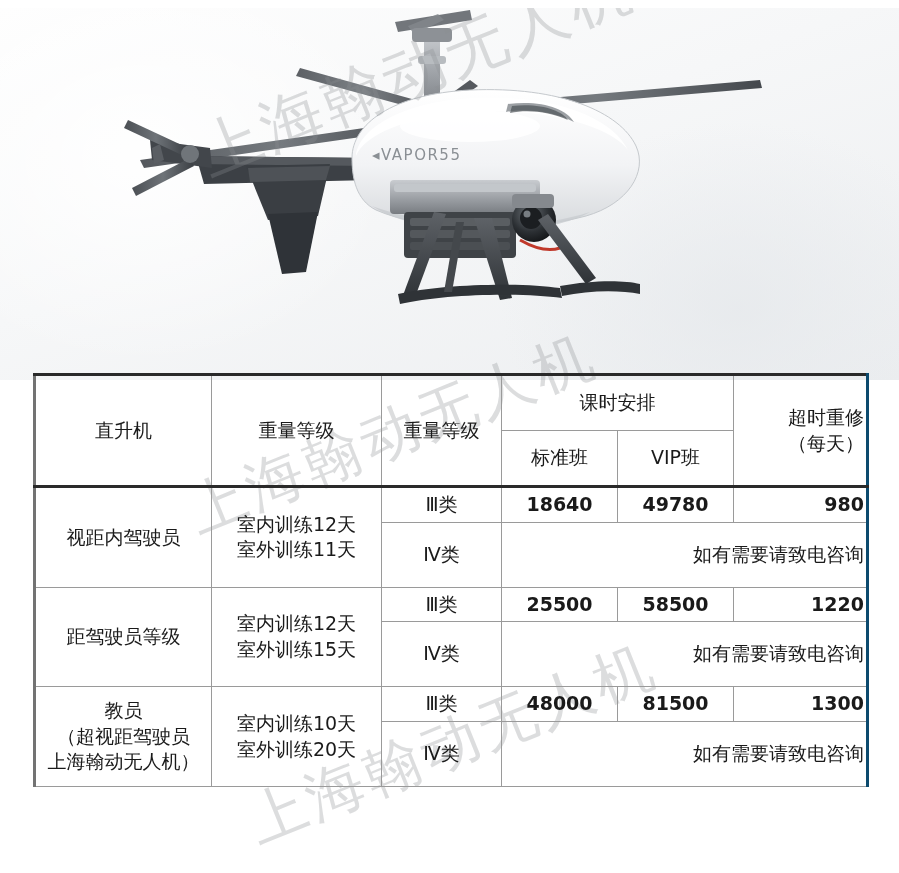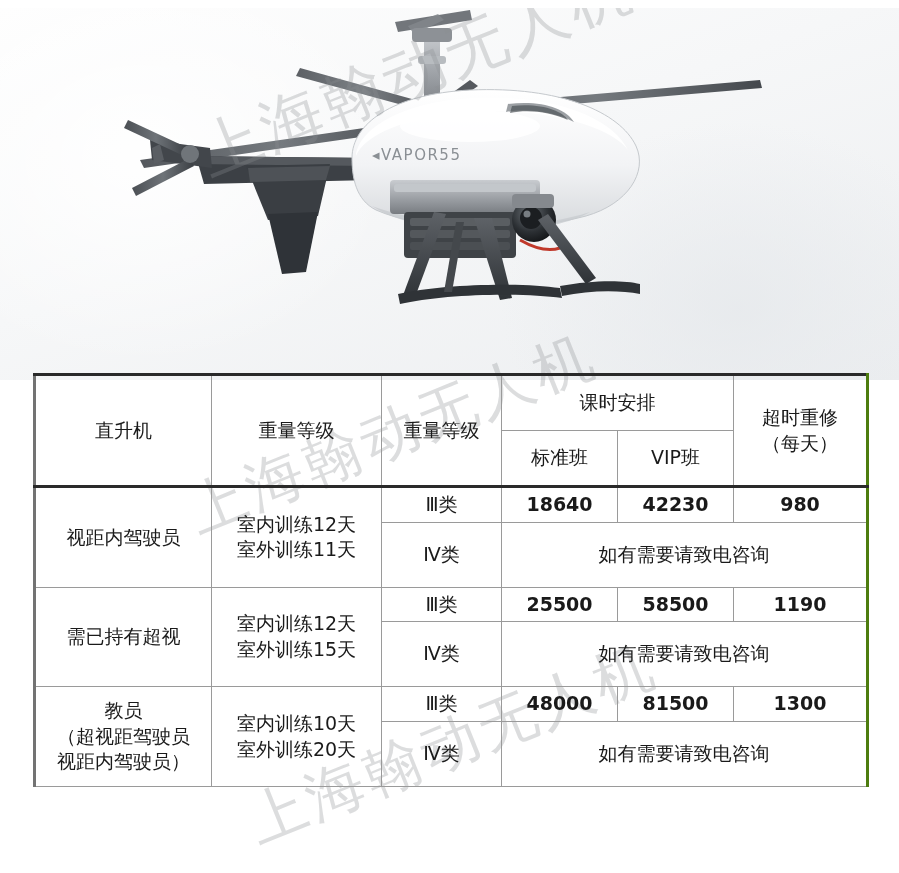--- a/index.html
+++ b/index.html
@@ -85,21 +85,21 @@
     text-align: center;
     vertical-align: middle;
     color: #1a1a1a;
     font-size: 19px;
     font-family: "DejaVu Sans", sans-serif;
     padding: 4px 2px;
     line-height: 1.35;
   }
   table.price td.outer-top { border-top: 3px solid #2a2a2a; }
   table.price td.outer-left { border-left: 3px solid #737373; }
-  table.price td.outer-right { border-right: 3px solid #4d7c0f; }
+  table.price td.outer-right { border-right: 3px solid #0c4a6e; text-align: right; }
   .hdr {
     font-size: 21px;
     height: 46px;
   }
   .hdr-thick-bottom { border-bottom: 3px solid #2a2a2a !important; }
   .cat-col { font-size: 20px; }
   .note-cell { font-size: 19px; }
   .grade-cell { font-size: 19px; }
   .num-cell { font-size: 20px; font-weight: bold; }
   .row-divider td { border-top: 2px solid #2a2a2a; }
@@ -258,49 +258,49 @@
       </tr>
 
       <tr>
         <td class="cat-col outer-left" rowspan="2" style="height:66px">视距内驾驶员</td>
         <td rowspan="2">
           <div>室内训练12天</div>
           <div>室外训练11天</div>
         </td>
         <td class="grade-cell">Ⅲ类</td>
         <td class="num-cell">18640</td>
-        <td class="num-cell">42230</td>
+        <td class="num-cell">49780</td>
         <td class="num-cell outer-right">980</td>
       </tr>
       <tr>
         <td class="grade-cell" style="height:56px">Ⅳ类</td>
         <td class="note-cell outer-right" colspan="3">如有需要请致电咨询</td>
       </tr>
 
       <tr class="row-divider">
-        <td class="cat-col outer-left" rowspan="2" style="height:76px">需已持有超视</td>
+        <td class="cat-col outer-left" rowspan="2" style="height:76px">距驾驶员等级</td>
         <td rowspan="2">
           <div>室内训练12天</div>
           <div>室外训练15天</div>
         </td>
         <td class="grade-cell">Ⅲ类</td>
         <td class="num-cell">25500</td>
         <td class="num-cell">58500</td>
-        <td class="num-cell outer-right">1190</td>
+        <td class="num-cell outer-right">1220</td>
       </tr>
       <tr>
         <td class="grade-cell" style="height:56px">Ⅳ类</td>
         <td class="note-cell outer-right" colspan="3">如有需要请致电咨询</td>
       </tr>
 
       <tr class="row-divider">
         <td class="cat-col outer-left" rowspan="2" style="height:76px">
           <div>教员</div>
           <div>（超视距驾驶员</div>
-          <div>视距内驾驶员）</div>
+          <div>上海翰动无人机）</div>
         </td>
         <td rowspan="2">
           <div>室内训练10天</div>
           <div>室外训练20天</div>
         </td>
         <td class="grade-cell">Ⅲ类</td>
         <td class="num-cell">48000</td>
         <td class="num-cell">81500</td>
         <td class="num-cell outer-right">1300</td>
       </tr>

